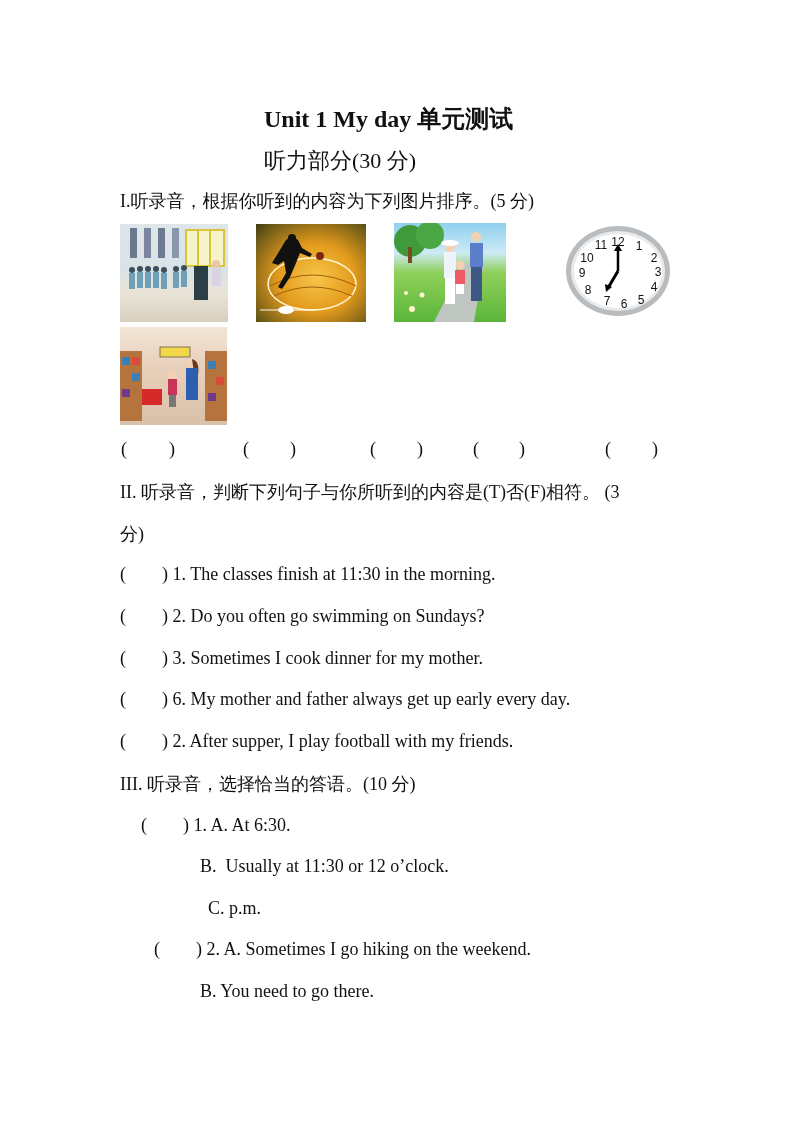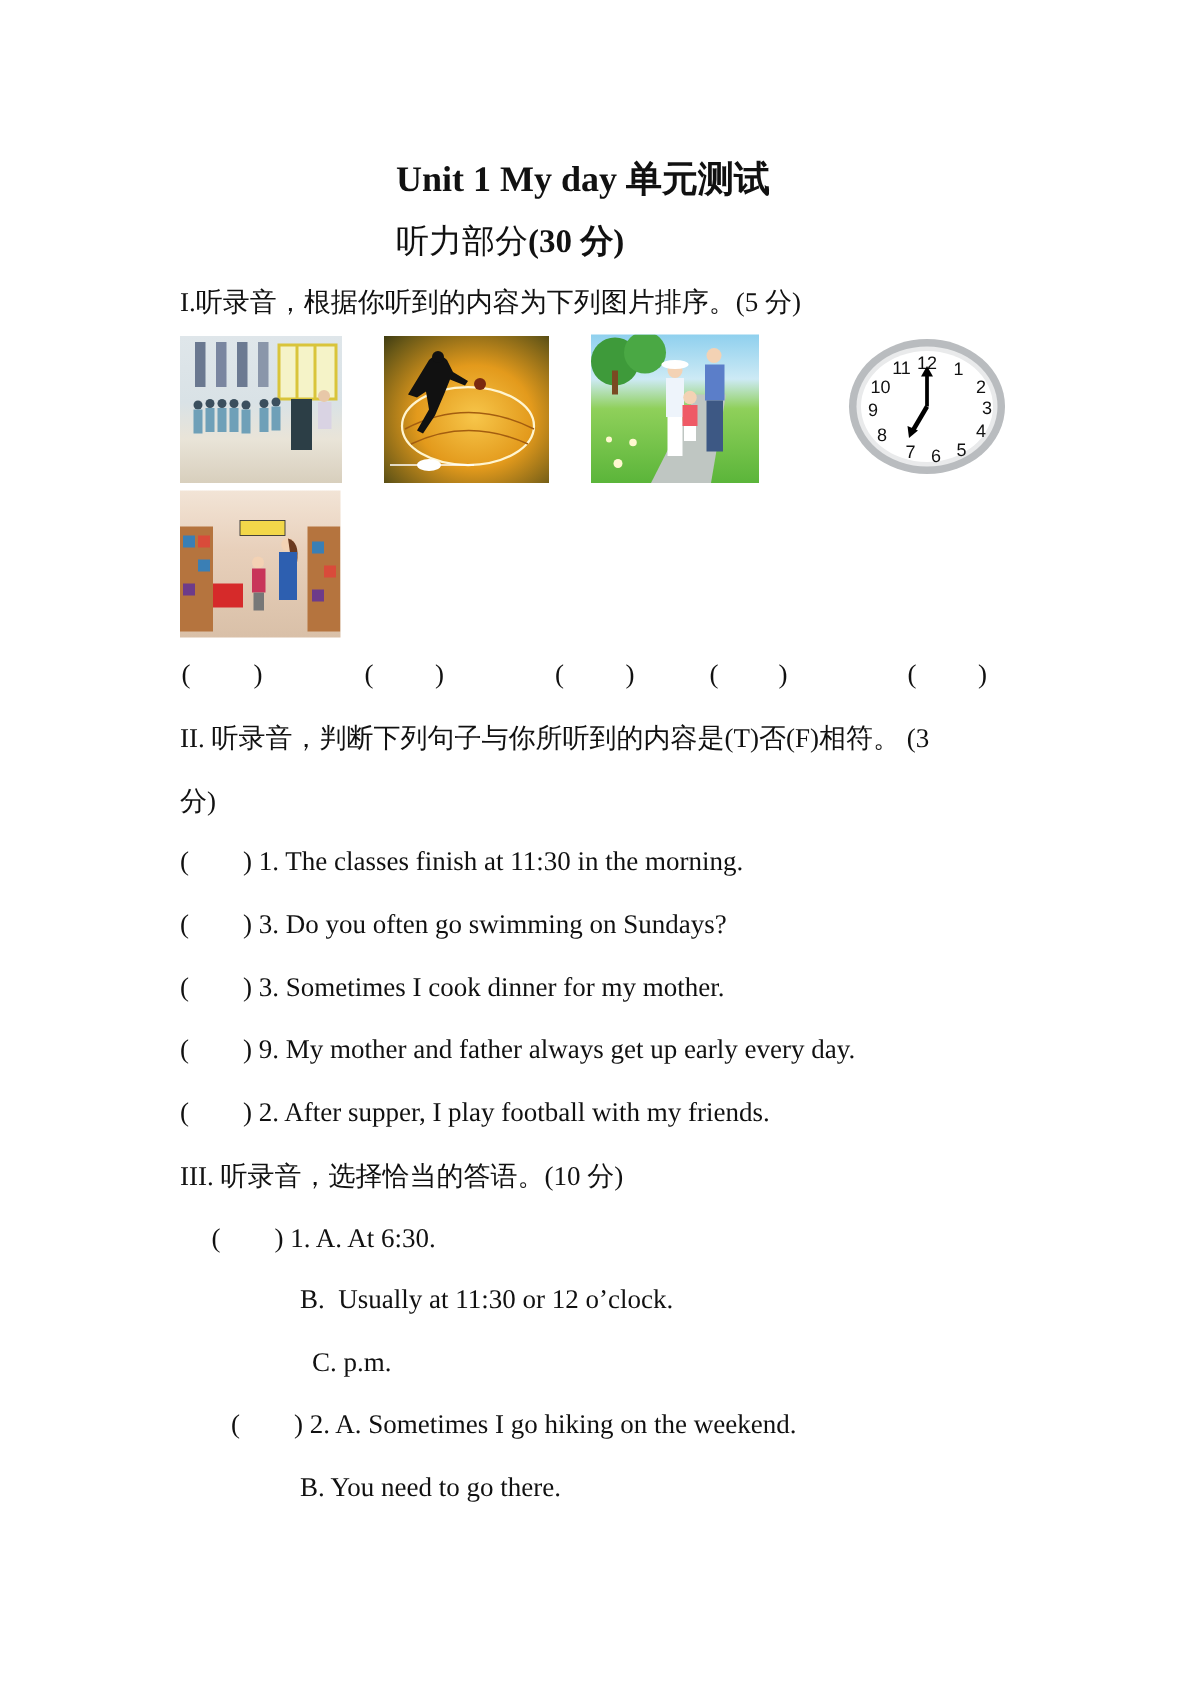--- a/index.html
+++ b/index.html
@@ -1,21 +1,21 @@
 <!DOCTYPE html>
 <html><head>
   <meta charset="utf-8">
   <style>
     html, body { margin: 0; padding: 0; background: #ffffff; }
     body { width: 793px; height: 1122px; position: relative; overflow: hidden;
       font-family: "Liberation Serif", "DejaVu Serif", serif; color: #111; }
     .abs { position: absolute; white-space: nowrap; }
     .title { font-size: 24px; font-weight: bold; }
     .subtitle { font-size: 22px; }
-    .subtitle b { font-weight: bold; }
+    .subtitle b { font-weight: normal; }
     .line { font-size: 18px; }
     .pic { position: absolute; overflow: hidden; }
     .paren { position: absolute; font-size: 18px; }
   </style>
 </head>
 <body>
 
 <div class="abs title" style="left:264px; top:103px;">Unit 1 My day  单元测试</div>
 <div class="abs subtitle" style="left:264px; top:146px;"><span>听力部分</span><b>(30 分)</b></div>
 
@@ -156,29 +156,29 @@
 
 <div class="abs line" style="left:120px; top:480px;">II. 听录音，判断下列句子与你所听到的内容是(T)否(F)相符。 (3</div>
 <div class="abs line" style="left:120px; top:522px;">分)</div>
 
 <div class="abs line" style="left:120px; top:564px;">
   <span style="white-space:pre;">(        )</span>
   <span>1. The classes finish at 11:30 in the morning.</span>
 </div>
 <div class="abs line" style="left:120px; top:606px;">
   <span style="white-space:pre;">(        )</span>
-  <span>3. Do you often go swimming on Sundays?</span>
+  <span>2. Do you often go swimming on Sundays?</span>
 </div>
 <div class="abs line" style="left:120px; top:648px;">
   <span style="white-space:pre;">(        )</span>
   <span>3. Sometimes I cook dinner for my mother.</span>
 </div>
 <div class="abs line" style="left:120px; top:689px;">
   <span style="white-space:pre;">(        )</span>
-  <span>9. My mother and father always get up early every day.</span>
+  <span>6. My mother and father always get up early every day.</span>
 </div>
 <div class="abs line" style="left:120px; top:731px;">
   <span style="white-space:pre;">(        )</span>
   <span>2. After supper, I play football with my friends.</span>
 </div>
 
 <div class="abs line" style="left:120px; top:772px;">III.  听录音，选择恰当的答语。(10 分)</div>
 
 <div class="abs line" style="left:120px; top:815px;margin-left:21px;">
   <span style="white-space:pre;">(        )</span>

